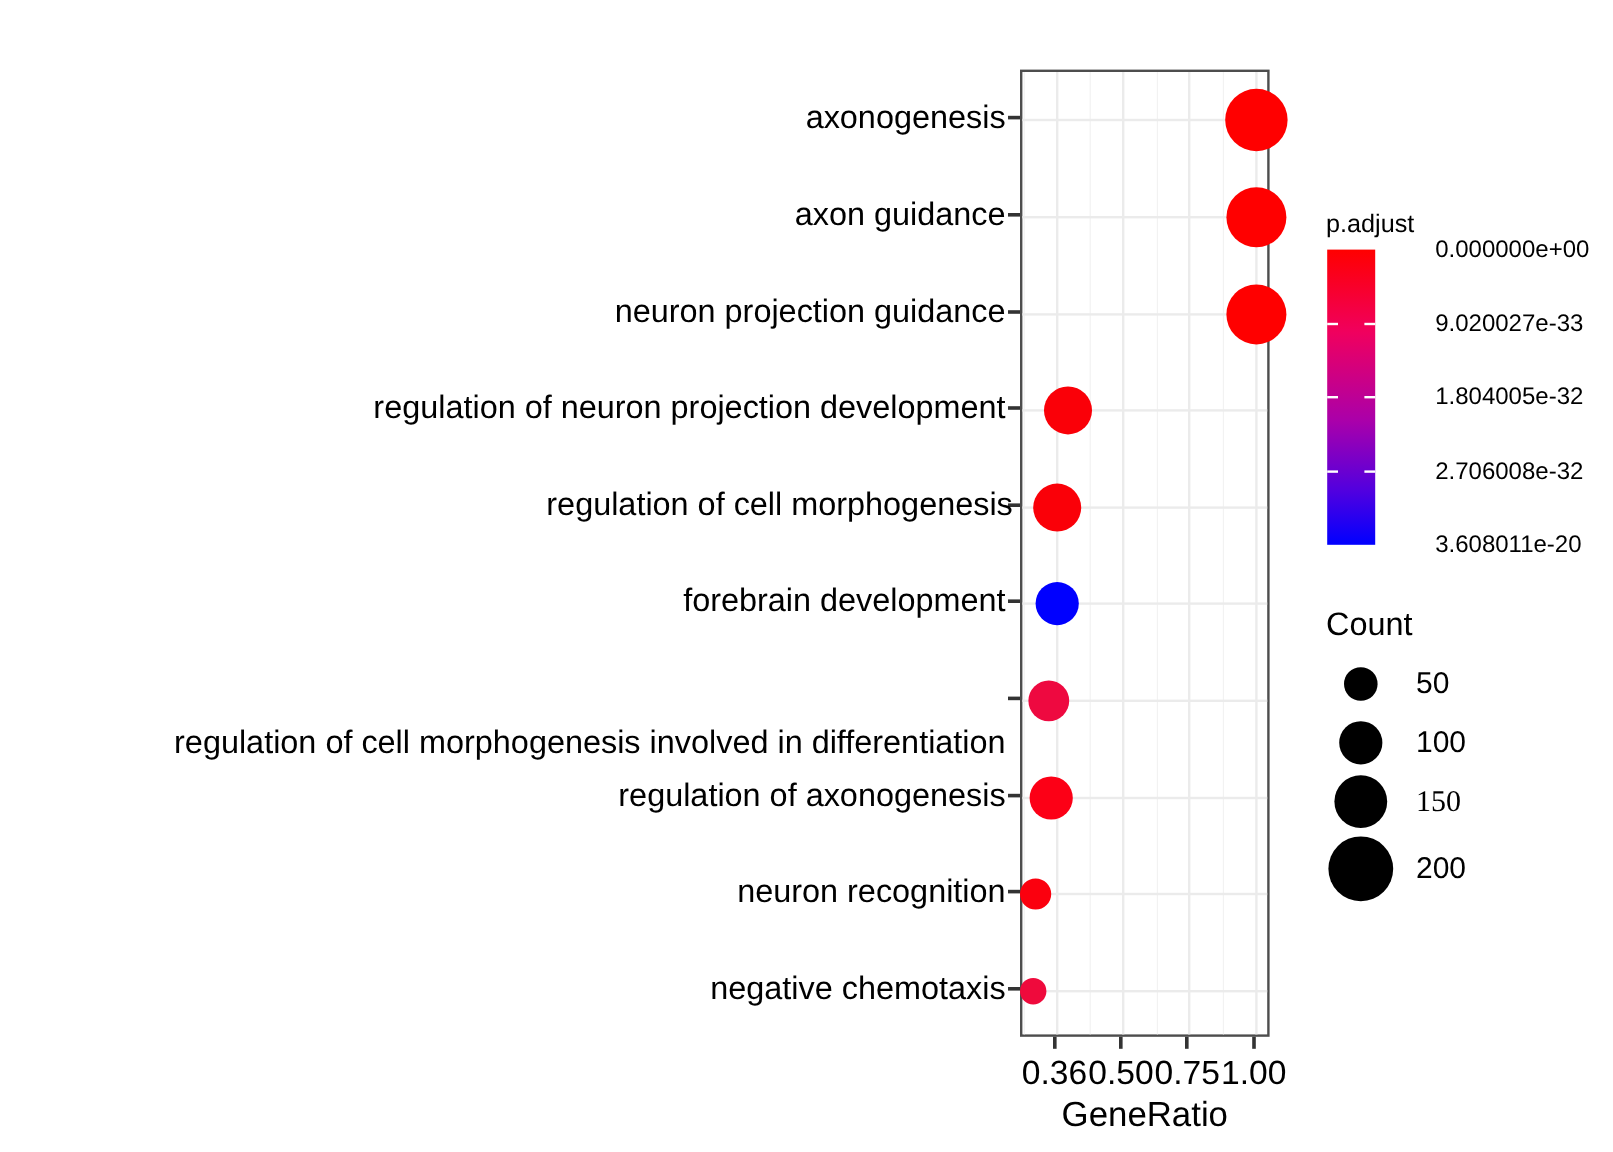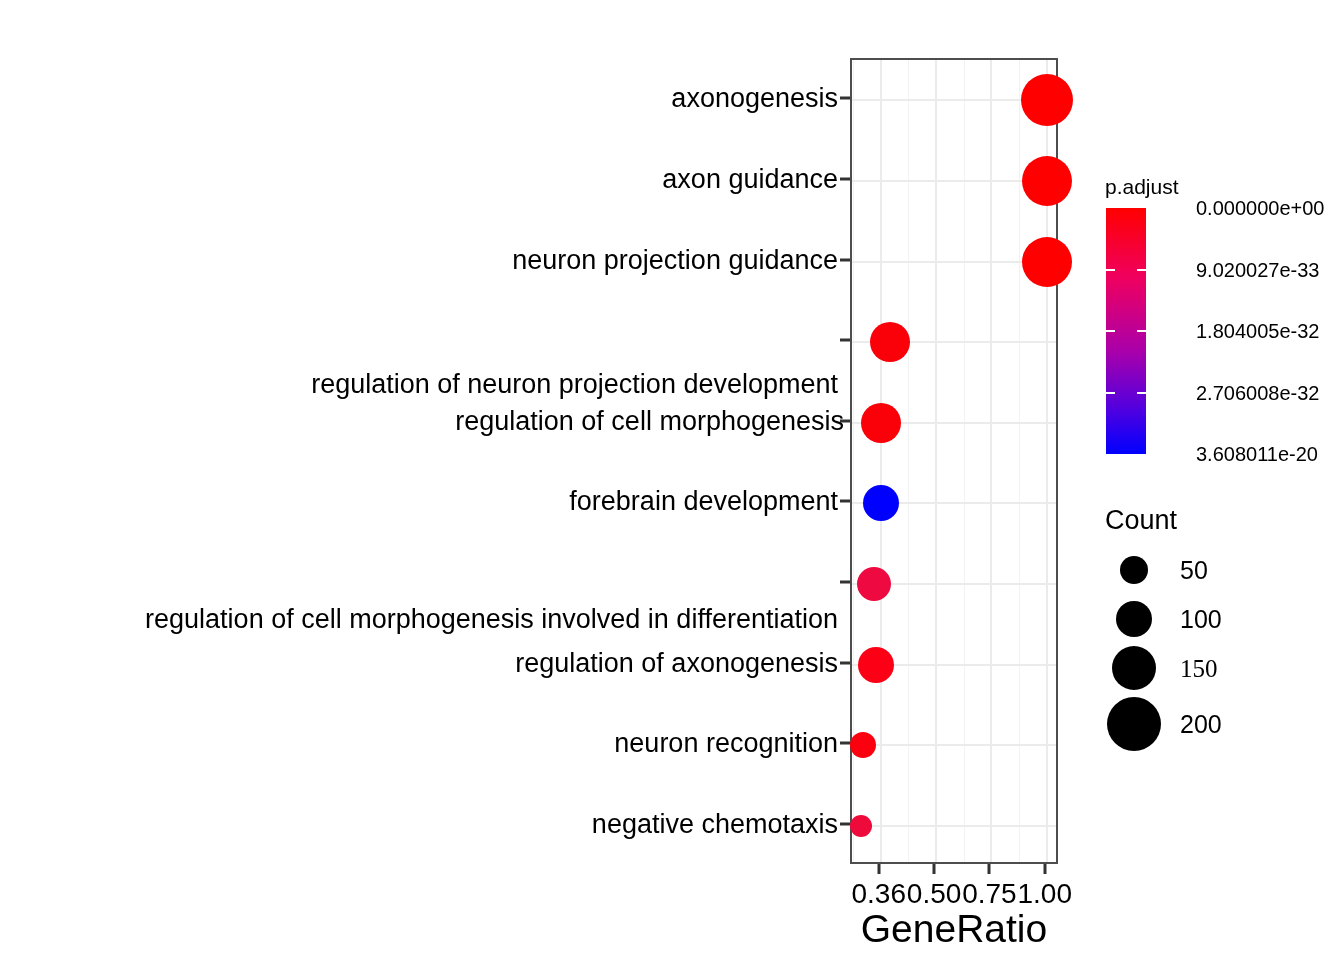--- a/index.html
+++ b/index.html
@@ -94,21 +94,21 @@
     line-height: 34px;
     white-space: nowrap;
     transform: translateX(-50%);
     color: #000000;
   }
   #x-axis-title {
     position: absolute;
     top: 912px;
     left: 954px;
     transform: translateX(-50%);
-    font-size: 39px;
+    font-size: 29px;
     line-height: 34px;
     white-space: nowrap;
   }
 
   
   #legend-padjust-title {
     position: absolute;
     left: 1105px;
     top: 171px;
     font-size: 21px;
@@ -199,21 +199,21 @@
     </div>
 
   <div id="y-axis">
       <div class="y-tick" style="top: 98.3px;"></div>
       <div class="y-label" style="top: 98.3px; right: 506px;">axonogenesis</div>
       <div class="y-tick" style="top: 178.9px;"></div>
       <div class="y-label" style="top: 178.9px; right: 506px;">axon guidance</div>
       <div class="y-tick" style="top: 259.5px;"></div>
       <div class="y-label" style="top: 259.5px; right: 506px;">neuron projection guidance</div>
       <div class="y-tick" style="top: 340.1px;"></div>
-      <div class="y-label" style="top: 340.1px; right: 506px; margin-top: 44px;">regulation of neuron projection development</div>
+      <div class="y-label" style="top: 340.1px; right: 506px;">regulation of neuron projection development</div>
       <div class="y-tick" style="top: 420.7px;"></div>
       <div class="y-label" style="top: 420.7px; right: 500px;">regulation of cell morphogenesis</div>
       <div class="y-tick" style="top: 501.3px;"></div>
       <div class="y-label" style="top: 501.3px; right: 506px;">forebrain development</div>
       <div class="y-tick" style="top: 581.9px;"></div>
       <div class="y-label" style="top: 581.9px; right: 506px; margin-top: 37px;">regulation of cell morphogenesis involved in differentiation</div>
       <div class="y-tick" style="top: 662.5px;"></div>
       <div class="y-label" style="top: 662.5px; right: 506px;">regulation of axonogenesis</div>
       <div class="y-tick" style="top: 743.1px;"></div>
       <div class="y-label" style="top: 743.1px; right: 506px;">neuron recognition</div>

